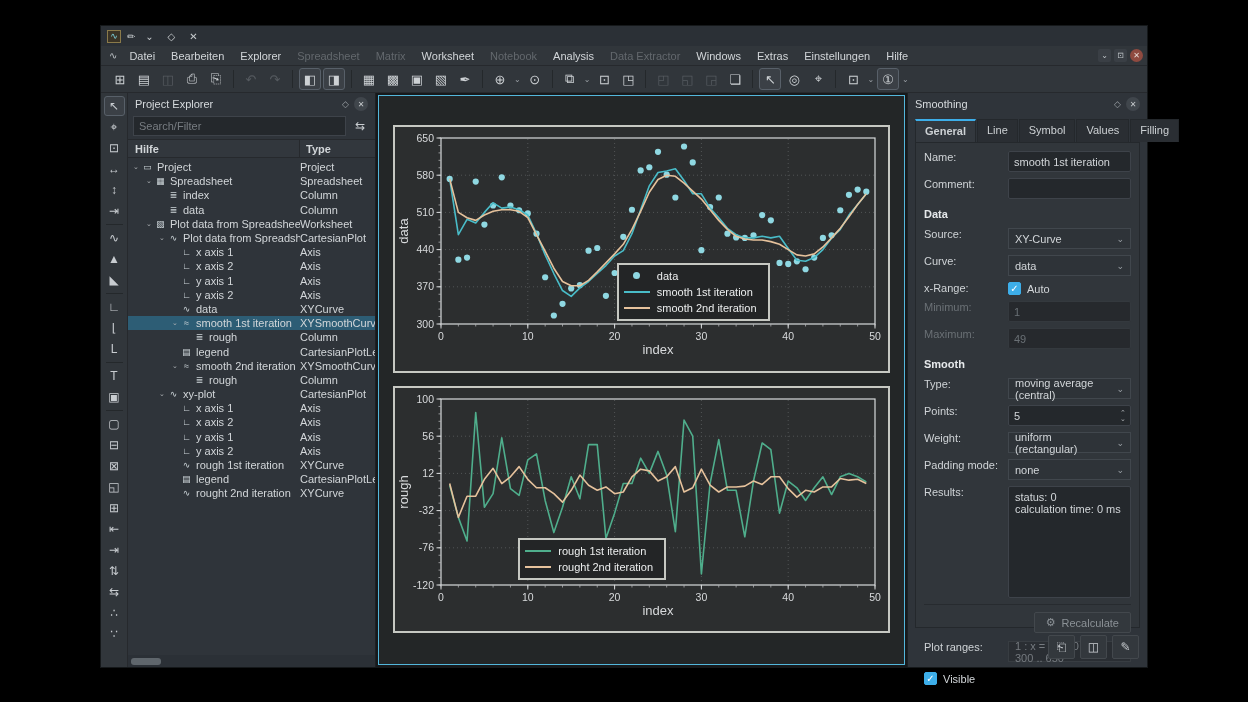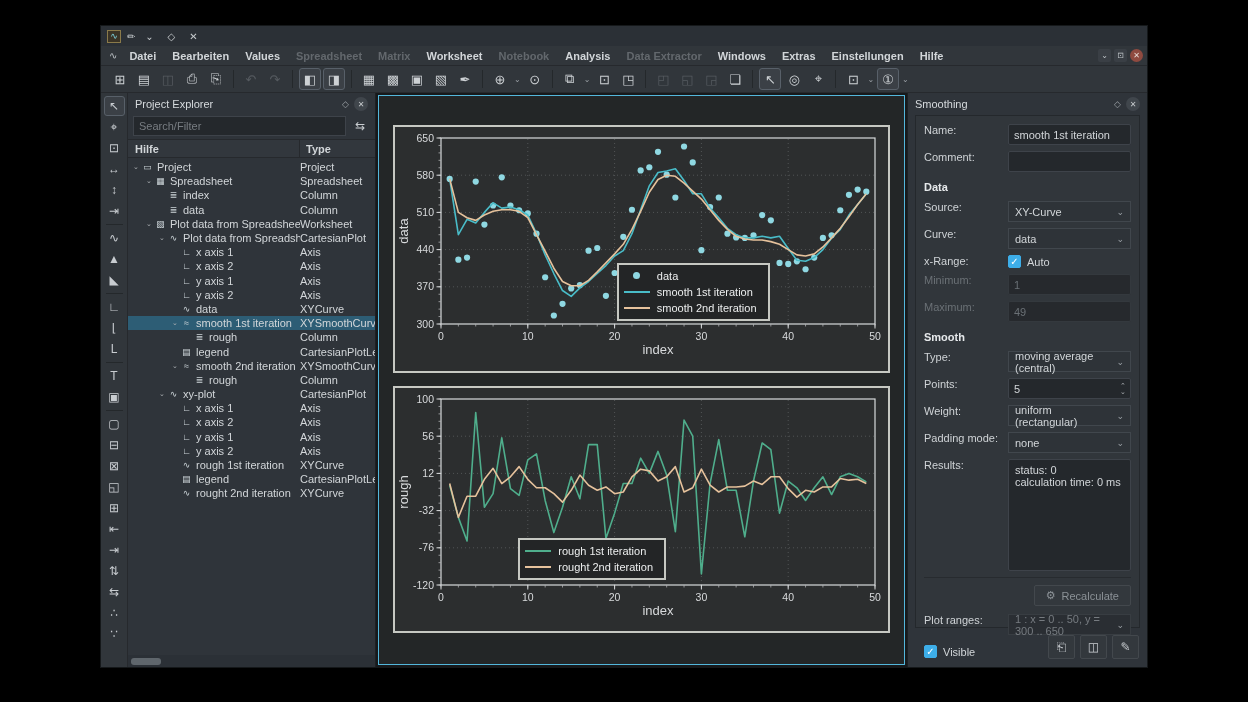--- a/index.html
+++ b/index.html
@@ -138,24 +138,24 @@
     <div class="titlebar">
       <span class="app-icon">∿</span>
       <span class="pin-icon">✏</span>
       <span class="win-btn">⌄</span>
       <span class="win-btn">◇</span>
       <span class="win-btn">✕</span>
     </div>
 
     <div class="menubar">
       <span class="menubar-icon">∿</span>
-      <span id="menu-items" style="display:flex;align-items:center;font-weight:bold;">
+      <span id="menu-items" style="display:flex;align-items:center;">
           <span class="menu-item">Datei</span>
           <span class="menu-item">Bearbeiten</span>
-          <span class="menu-item">Values</span>
+          <span class="menu-item">Explorer</span>
           <span class="menu-item disabled">Spreadsheet</span>
           <span class="menu-item disabled">Matrix</span>
           <span class="menu-item">Worksheet</span>
           <span class="menu-item disabled">Notebook</span>
           <span class="menu-item">Analysis</span>
           <span class="menu-item disabled">Data Extractor</span>
           <span class="menu-item">Windows</span>
           <span class="menu-item">Extras</span>
           <span class="menu-item">Einstellungen</span>
           <span class="menu-item">Hilfe</span>
@@ -804,20 +804,27 @@
             </div>
         </div>
       </div>
 
       <div class="smoothing-dock">
         <div class="dock-titlebar">
           <span class="dock-title">Smoothing</span>
           <span class="dock-float">◇</span>
           <span class="dock-close">✕</span>
         </div>
+        <div class="tabbar" id="tabbar">
+            <span class="tab active">General</span>
+            <span class="tab">Line</span>
+            <span class="tab">Symbol</span>
+            <span class="tab">Values</span>
+            <span class="tab">Filling</span>
+          </div>
         <div class="tab-panel">
 
           <div class="form-row">
             <span class="f-label">Name:</span>
             <span class="f-control">
                 <input class="text-input" value="smooth 1st iteration" style="">
               </span>
           </div>
           <div class="form-row">
             <span class="f-label">Comment:</span>

